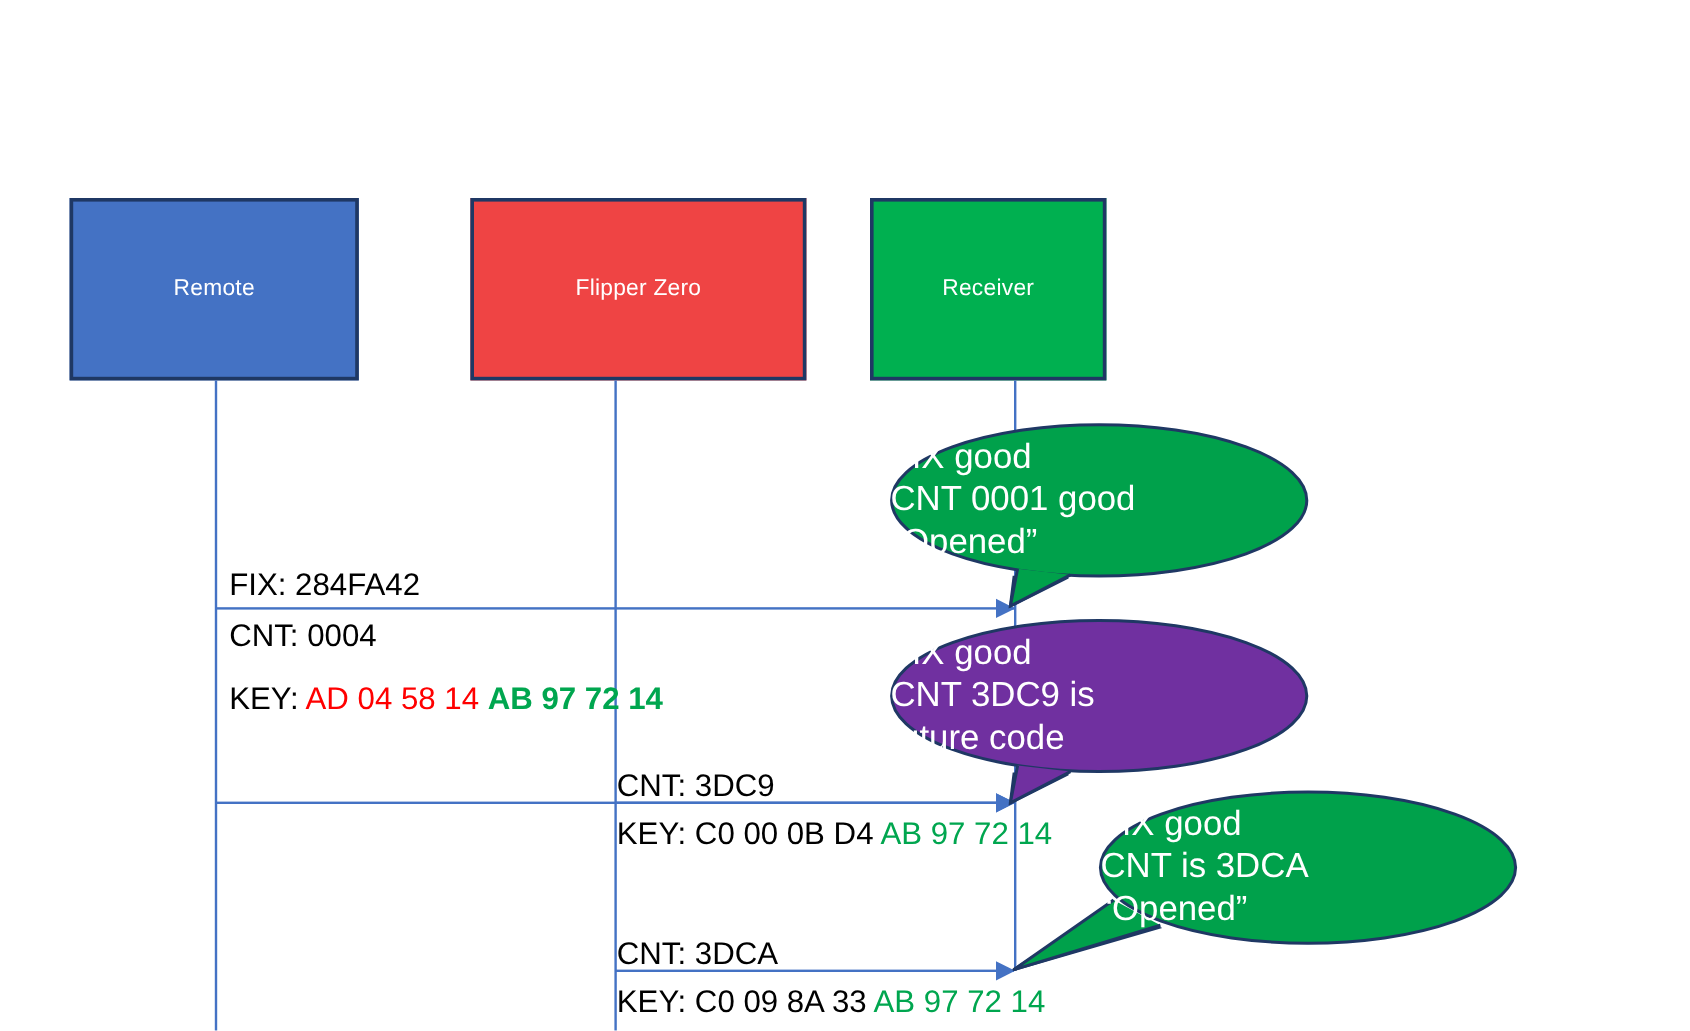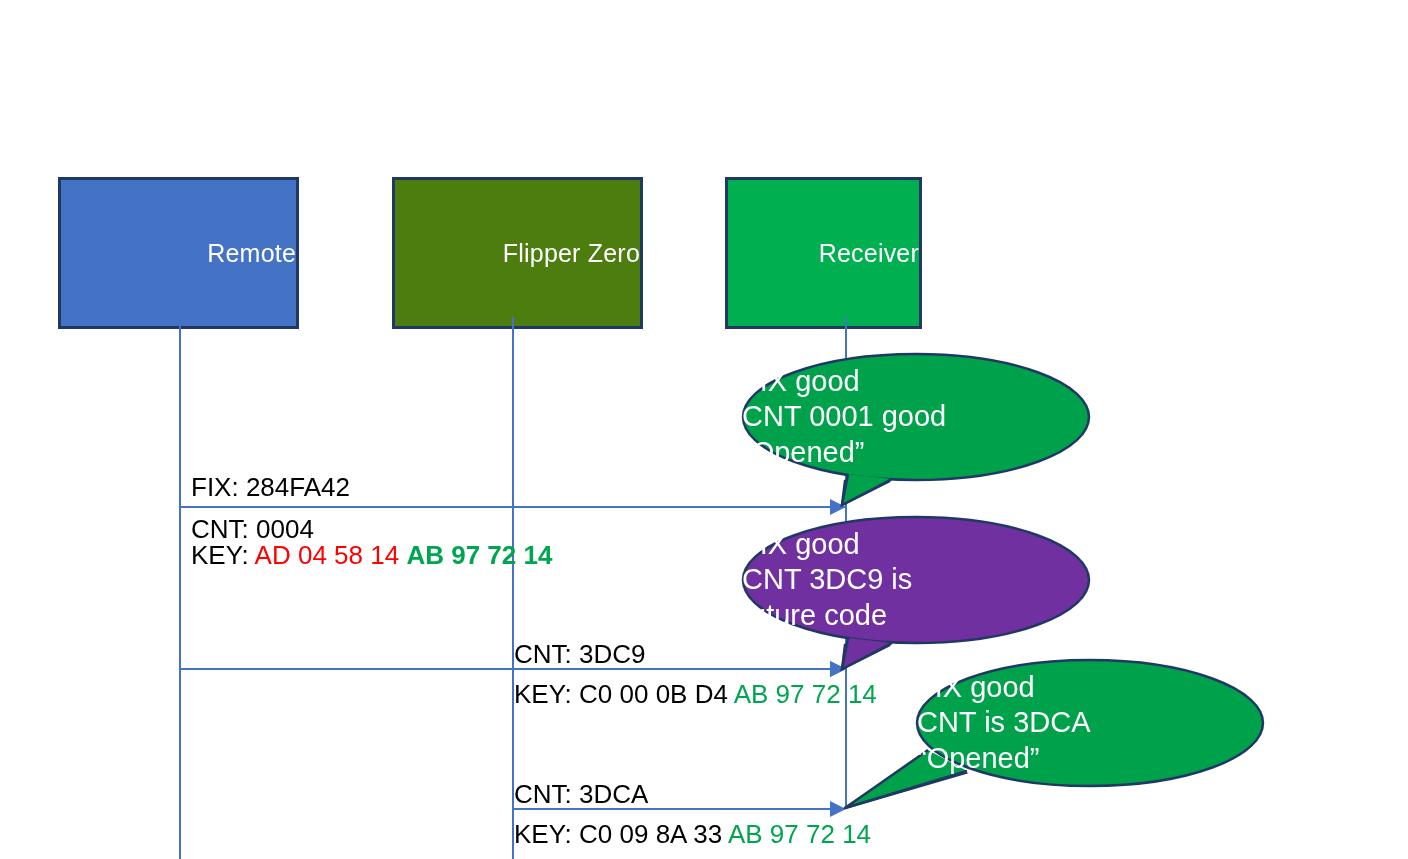--- a/index.html
+++ b/index.html
@@ -31,26 +31,25 @@
     white-space: nowrap;
   }
 
   
   .actor-box {
     position: absolute;
     box-sizing: border-box;
     border: 3px solid #1F3864;
     display: flex;
     align-items: center;
-    justify-content: flex-end;
+    justify-content: center;
     color: #ffffff;
-    font-size: 25px;
+    font-size: 19px;
     font-weight: 400;
     letter-spacing: 0.2px;
-    margin-top: 12px;
   }
 
   
   .lifeline {
     position: absolute;
     width: 2px;
     background: #4472C4;
   }
 
   
@@ -107,21 +106,21 @@
 </head>
 <body>
 
 <div id="canvas">
 
 
   <div class="actor-box" style="left:58px; top:165px; width:241px; height:152px; background:#4472C4;">
     <span>Remote</span>
   </div>
 
-  <div class="actor-box" style="left:392px; top:165px; width:251px; height:152px; background:#4d7c0f;">
+  <div class="actor-box" style="left:392px; top:165px; width:280px; height:152px; background:#ef4444;">
     <span>Flipper Zero</span>
   </div>
 
   <div class="actor-box" style="left:725px; top:165px; width:197px; height:152px; background:#00B050;">
     <span>Receiver</span>
   </div>
 
   <div class="lifeline" style="left:179px; top:317px; height:542px;"></div>
   <div class="lifeline" style="left:512px; top:317px; height:542px;"></div>
   <div class="lifeline" style="left:845px; top:317px; height:492px;"></div>
@@ -129,21 +128,21 @@
   <div class="msg-line" style="left:180px; top:506px; width:665px;"></div>
   <div class="msg-line" style="left:180px; top:668px; width:665px;"></div>
   <div class="msg-line" style="left:513px; top:668px; width:332px;"></div>
   <div class="msg-line" style="left:513px; top:808px; width:332px;"></div>
 
   <div class="msg-text" style="left:191px; top:474px;">
     <span>FIX: 284FA42</span>
   </div>
 
   <div class="msg-text" style="left:191px; top:516px;">
-    <div style="margin-bottom:0;">
+    <div style="margin-bottom:27px;">
       <span>CNT: 0004</span>
     </div>
     <div>
       <span>KEY: </span><span class="k-red">AD 04 58 14</span><span> </span><span class="k-green-b">AB 97 72 14</span>
     </div>
   </div>
 
   <div class="msg-text" style="left:514px; top:641px;">
     <span>CNT: 3DC9</span>
   </div>

